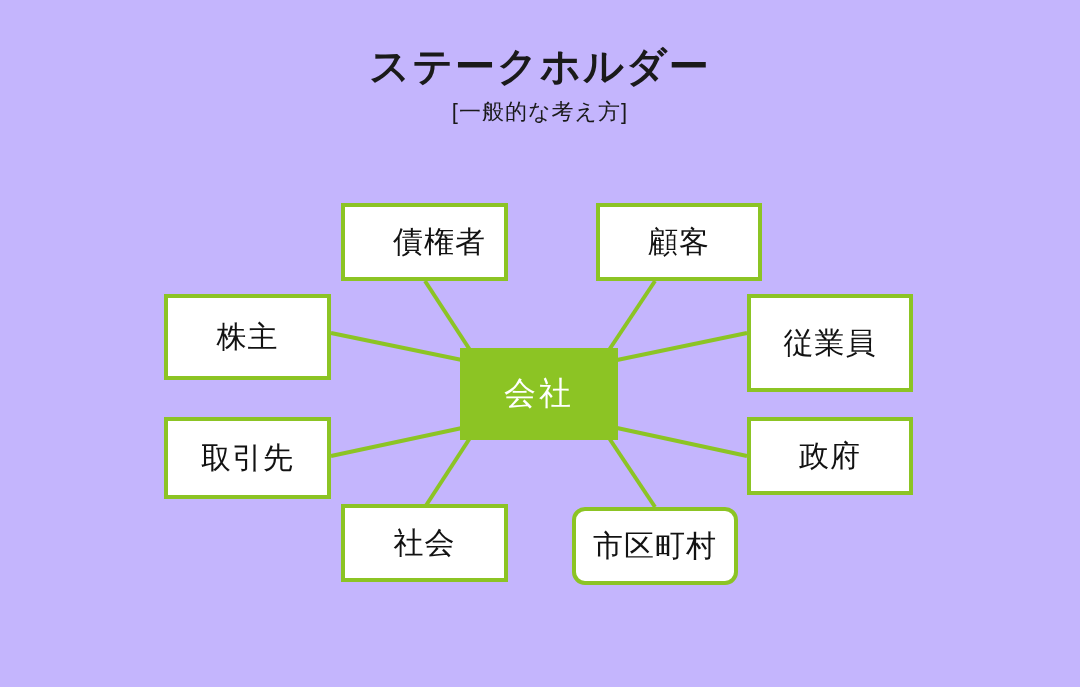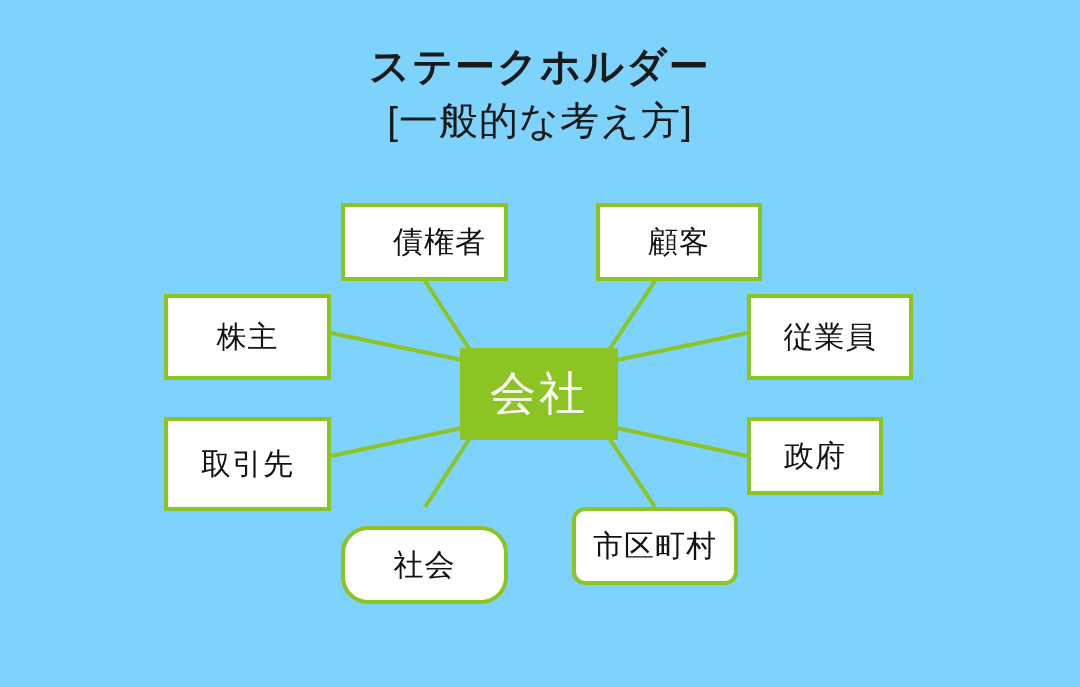--- a/index.html
+++ b/index.html
@@ -7,42 +7,42 @@
     padding: 0;
     background: #ffffff;
   }
   body {
     font-family: "Liberation Sans", "DejaVu Sans", sans-serif;
   }
   #stage {
     position: relative;
     width: 1080px;
     height: 687px;
-    background: #7dd3fc;
+    background: #c4b5fd;
     overflow: hidden;
   }
 
   
   #title-block {
     position: absolute;
     left: 0;
     top: 44px;
     width: 1080px;
     text-align: center;
   }
   #page-title {
     font-size: 40px;
     font-weight: 700;
     color: #1a1a1a;
     letter-spacing: 2px;
     line-height: 1.1;
     margin: 0;
   }
   #page-subtitle {
-    font-size: 39px;
+    font-size: 22px;
     font-weight: 400;
     color: #1a1a1a;
     letter-spacing: 1px;
     line-height: 1.1;
     margin: 12px 0 0 0;
   }
 
   
   #diagram {
     position: absolute;
@@ -70,21 +70,21 @@
     color: #121212;
     font-size: 30px;
     font-weight: 400;
     letter-spacing: 1px;
     z-index: 3;
   }
   .node.center {
     background: #8CC424;
     border: none;
     color: #ffffff;
-    font-size: 46px;
+    font-size: 32px;
     letter-spacing: 3px;
     z-index: 4;
   }
   .node-label {
     display: block;
     white-space: nowrap;
   }
 </style>
 </head>
 <body>
@@ -110,30 +110,30 @@
     <div id="node-layer">
         <div class="node" style="left: 341px; top: 203px; width: 167px; height: 78px; padding-left: 30px;">
           <span class="node-label">債権者</span>
         </div>
         <div class="node" style="left: 596px; top: 203px; width: 166px; height: 78px;">
           <span class="node-label">顧客</span>
         </div>
         <div class="node" style="left: 164px; top: 294px; width: 167px; height: 86px;">
           <span class="node-label">株主</span>
         </div>
-        <div class="node" style="left: 747px; top: 294px; width: 166px; height: 86px;">
+        <div class="node" style="left: 747px; top: 294px; width: 166px; height: 98px;">
           <span class="node-label">従業員</span>
         </div>
-        <div class="node" style="left: 164px; top: 417px; width: 167px; height: 94px;">
+        <div class="node" style="left: 164px; top: 417px; width: 167px; height: 82px;">
           <span class="node-label">取引先</span>
         </div>
-        <div class="node" style="left: 747px; top: 417px; width: 136px; height: 78px;">
+        <div class="node" style="left: 747px; top: 417px; width: 166px; height: 78px;">
           <span class="node-label">政府</span>
         </div>
-        <div class="node" style="left: 341px; top: 526px; width: 167px; height: 78px; border-radius: 27px;">
+        <div class="node" style="left: 341px; top: 504px; width: 167px; height: 78px;">
           <span class="node-label">社会</span>
         </div>
         <div class="node" style="left: 572px; top: 507px; width: 166px; height: 78px; border-radius: 13px;">
           <span class="node-label">市区町村</span>
         </div>
         <div class="node center" style="left: 460px; top: 348px; width: 158px; height: 92px;">
           <span class="node-label">会社</span>
         </div>
       </div>
   </div>

